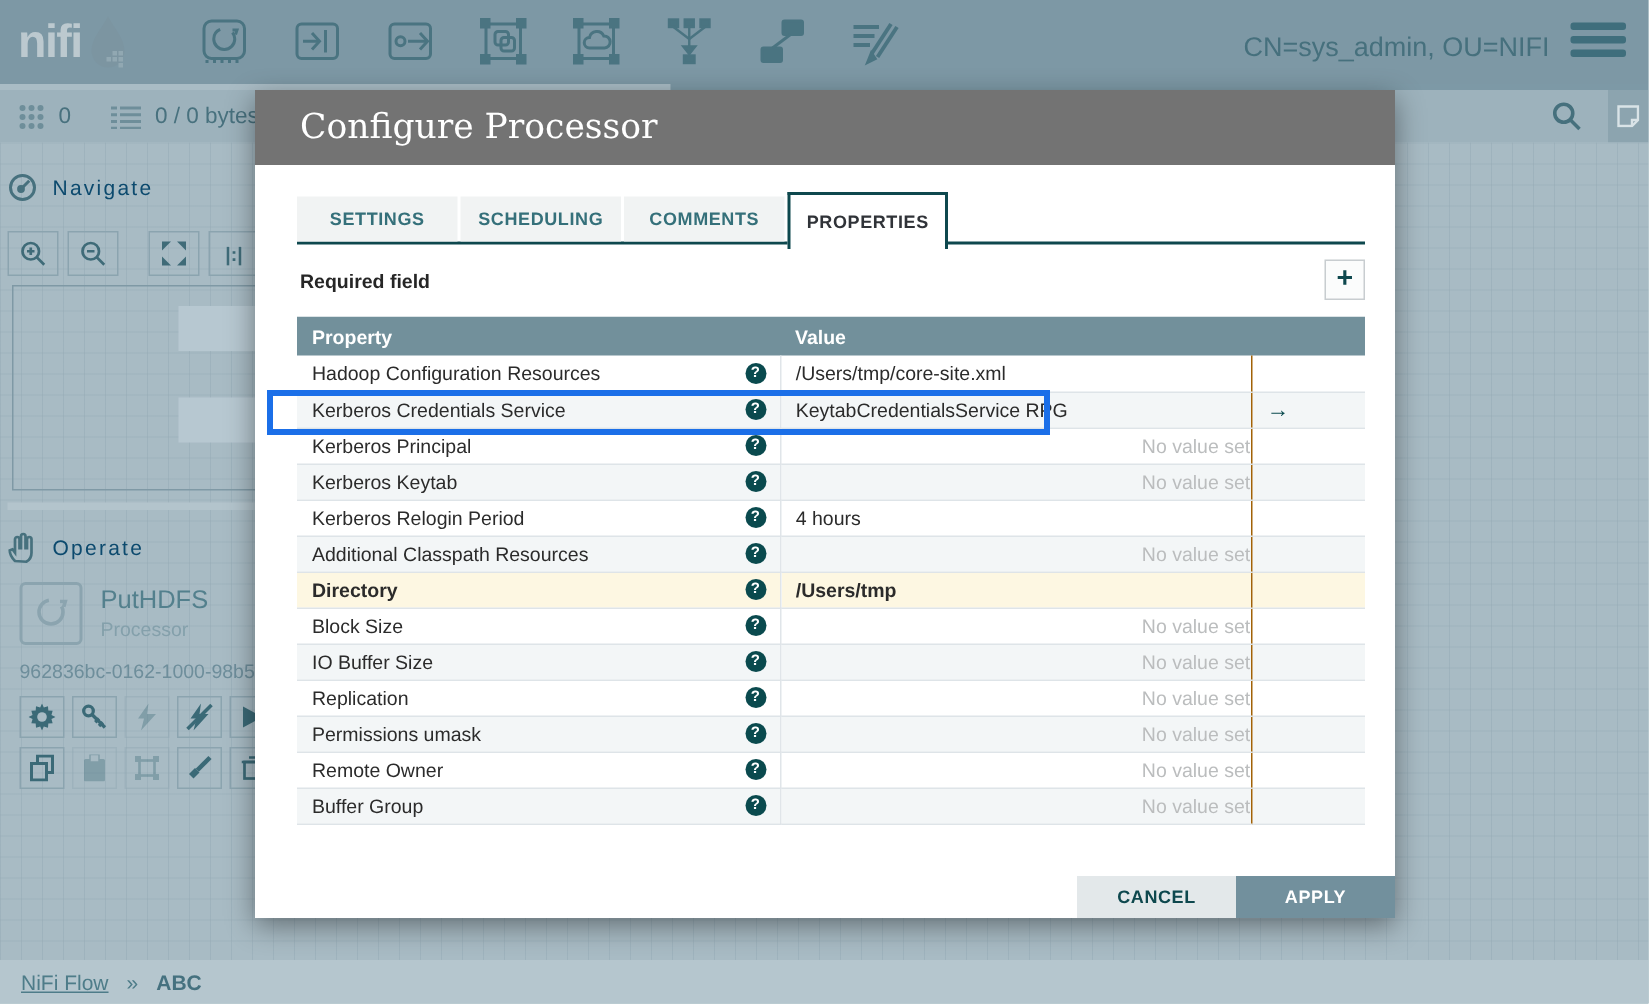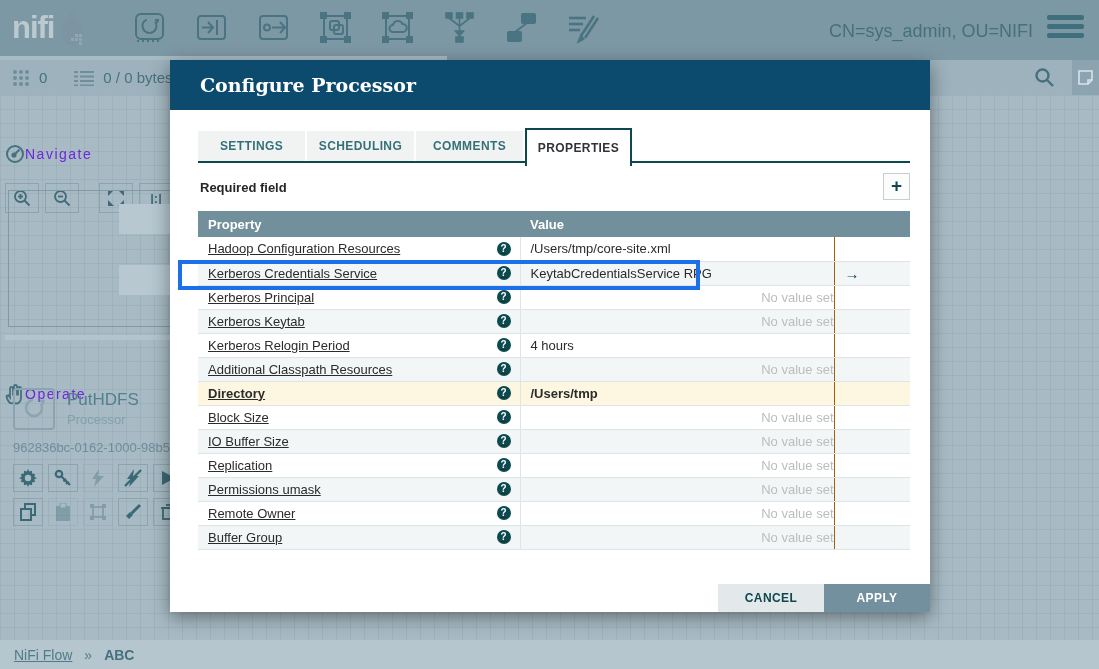--- a/index.html
+++ b/index.html
@@ -31,22 +31,22 @@
     background-image:linear-gradient(rgba(150,172,183,.55) 1px, transparent 1px),
                      linear-gradient(90deg, rgba(150,172,183,.55) 1px, transparent 1px);
     background-size:14px 14px; }
 
   #footerbar { position:absolute; left:0; top:640px; width:1099px; height:29px; background:#B5C6CE;
     display:flex; align-items:center; padding-left:14px; gap:12px; font-size:14px; color:#4E7C89; }
   .crumb-root { text-decoration:underline; cursor:pointer; }
   .crumb-cur { font-weight:bold; color:#45717F; }
 
   .side-panel { position:absolute; left:5px; width:300px; color:#47717E; }
-  .panel-head { display:flex; align-items:center; font-size:14px; letter-spacing:1.5px;
-    color:#6d28d9; height:26px;margin-top:29px; }
+  .panel-head { display:flex; align-items:center; gap:10px; font-size:14px; letter-spacing:1.5px;
+    color:#0c4a6e; height:26px; }
   #navigate-panel { top:112px; height:228px; }
   #operate-panel { top:352px; height:178px; }
   .panel-foot { position:absolute; left:0; bottom:0; width:165px; height:5px; background:#B3C4CC; }
 
   .nav-btn-row { display:flex; gap:6px; margin-top:16px; }
   .nav-btn { width:34px; height:30px; border:1px solid #8BA4AF; display:flex; align-items:center;
     justify-content:center; color:#3F6B78; font-weight:bold; font-size:13px; cursor:pointer; }
   .minimap { position:absolute; left:3px; top:78px; width:290px; height:137px; border:1px solid #7F99A5; }
   .mini-rect { position:absolute; background:#B7C8D1; width:200px; height:30px; left:110px; }
 
@@ -57,22 +57,22 @@
   .op-id { position:absolute; left:8px; top:88px; font-size:13px; color:#6E8E9B; white-space:nowrap; }
   .op-row { position:absolute; left:8px; display:flex; gap:5px; }
   .op-row1 { top:112px; } .op-row2 { top:146px; }
   .op-btn { width:30px; height:28px; border:1px solid #8BA4AF; display:flex; align-items:center;
     justify-content:center; color:#3B6A77; font-size:16px; cursor:pointer; }
   .faded { opacity:.35; }
 
   
   #dialog { position:absolute; left:170px; top:60px; width:760px; height:552px; background:#fff;
     box-shadow:0 5px 18px rgba(0,0,0,.42); z-index:10; }
-  .dialog-header { height:50px; background:#0c4a6e; color:#fff; font-family:"DejaVu Serif", serif;
-    font-weight:bold; font-size:19px; line-height:50px; padding-left:30px; }
+  .dialog-header { height:50px; background:#737373; color:#fff; font-family:"DejaVu Serif", serif;
+    font-weight:normal; font-size:23px; line-height:50px; padding-left:30px; }
 
   #tab-underline { position:absolute; left:28px; right:20px; top:101px; height:2px; background:#0E484E; z-index:2; }
   #tab-row { position:absolute; left:28px; top:71px; right:20px; height:44px; z-index:3; }
   .tab { position:relative; float:left; width:107px; height:30px; margin-right:2px; background:#F1F3F3;
     text-align:center; line-height:30px; font-size:12px; font-weight:bold; letter-spacing:.4px;
     color:#35707A; cursor:pointer; }
   .tab.active { top:-3px; height:38px; line-height:36px; background:#fff;
     border:2px solid #0E484E; border-bottom:none; color:#303338; }
 
   .required-label { position:absolute; left:30px; top:120px; font-size:13px; font-weight:bold; color:#262626; }
@@ -80,21 +80,21 @@
     border:1px solid #C8CDD0; color:#0E484E; font-size:19px; font-weight:bold; text-align:center;
     line-height:24px; cursor:pointer; }
 
   .table-viewport { position:absolute; left:28px; top:151px; width:712px; height:357px; overflow:hidden; }
   table.props { width:712px; border-collapse:collapse; table-layout:fixed; font-size:13px; color:#2B2B2B; }
   table.props col.c1 { width:322px; } table.props col.c2 { width:314px; } table.props col.c3 { width:76px; }
   table.props thead th { background:#72909B; color:#fff; font-size:13px; font-weight:bold; text-align:left;
     height:26px; padding-left:10px; }
   table.props td { height:24px; border-bottom:1px solid #DEE4E8; padding-left:10px; overflow:hidden;
     white-space:nowrap; }
-  td.prop-cell { border-right:1px solid #E0E5E9;text-decoration:underline; }
+  td.prop-cell { border-right:1px solid #E0E5E9; }
   td.val-cell { border-right:1px solid #a16207; }
   tr.stripe td { background:#F3F6F7; }
   tr.beige td { background:#FDF7E2; }
   tr.req td { font-weight:bold; }
   .no-value { color:#BBBDBE; font-weight:normal;text-align:right; }
   .prop-inner { display:flex; align-items:center; justify-content:space-between; padding-right:9px; }
   .help { flex:0 0 auto; width:14px; height:14px; border-radius:50%; background:#0A4A4E; color:#fff;
     font-size:10px; font-weight:bold; text-align:center; line-height:14px; cursor:pointer; }
   .goto-arrow { color:#0A4A4E; font-weight:bold; font-size:15px; cursor:pointer; }
 

